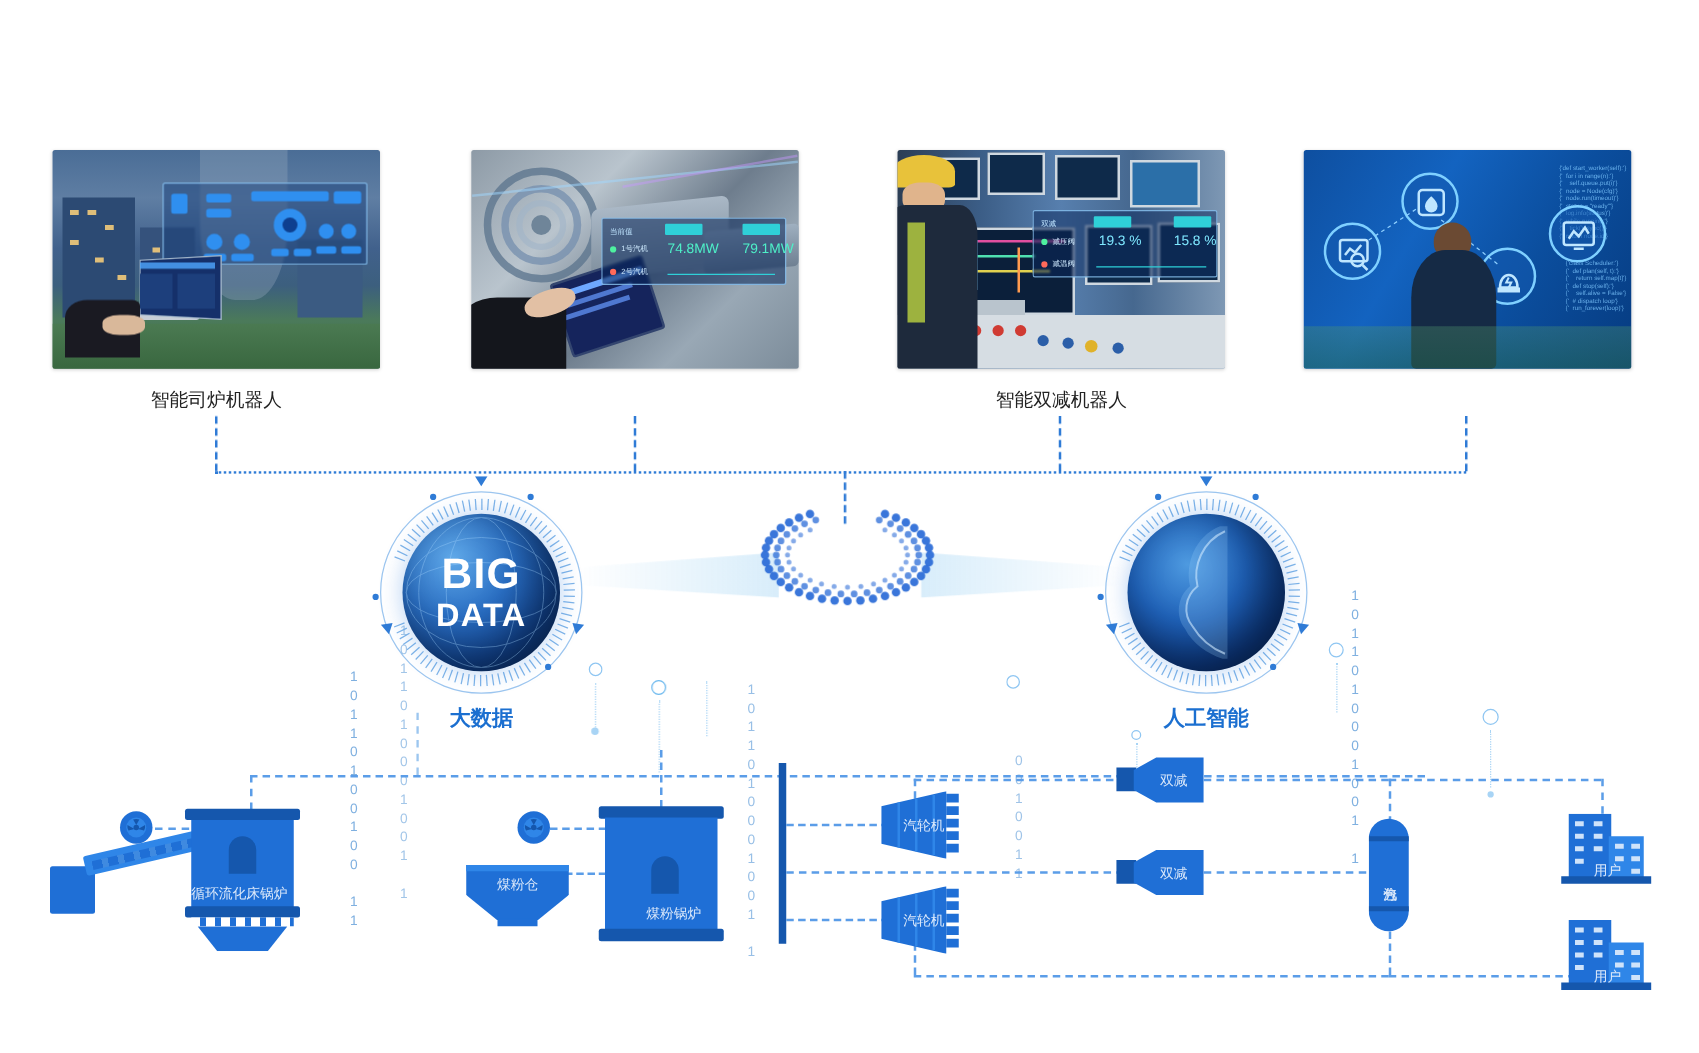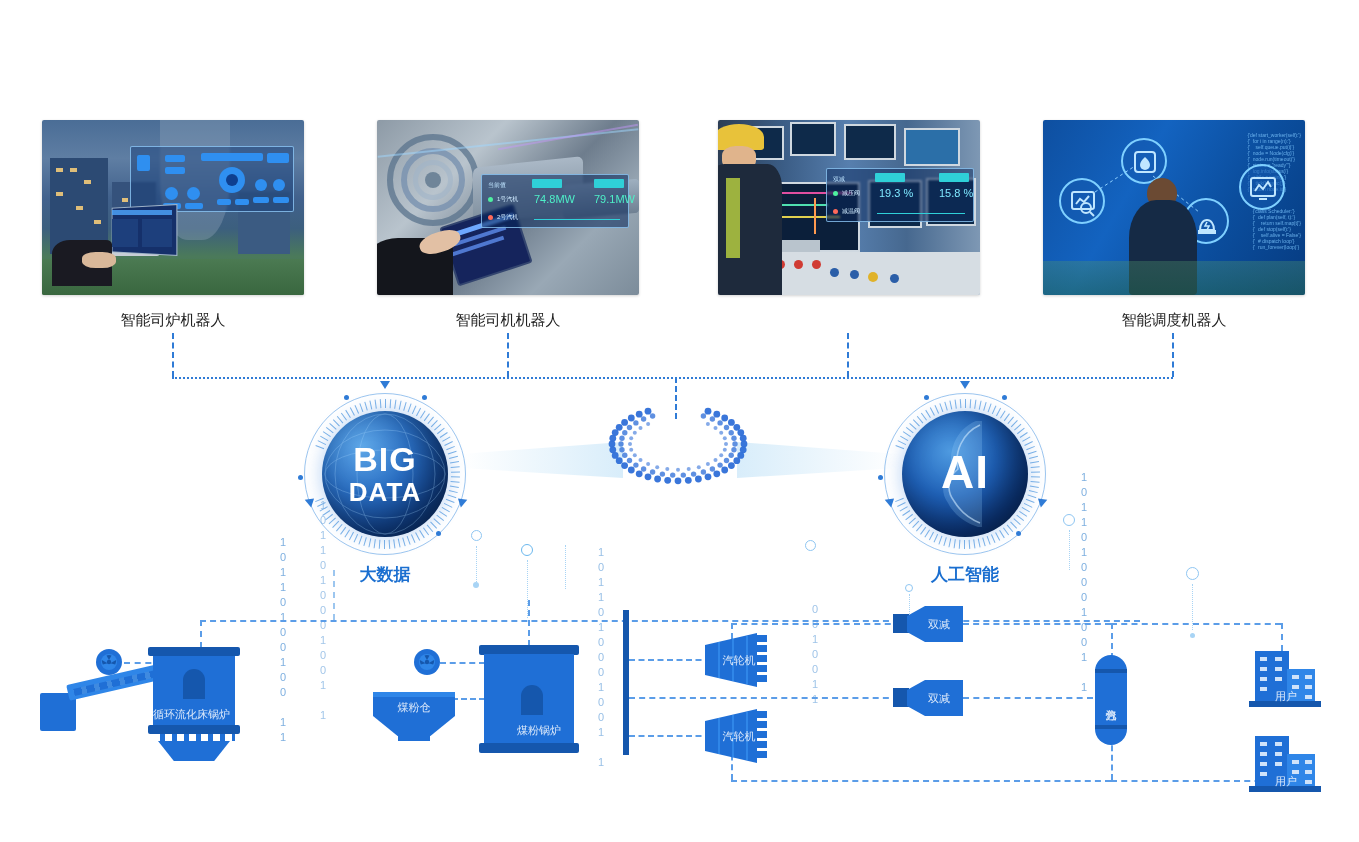--- a/index.html
+++ b/index.html
@@ -234,21 +234,20 @@
         <div class="ph-rect" style="left:112px;top:4px;width:30px;height:9px;background:#2fd0d8;border-radius:1px;"></div>
         <div class="ph-blob" style="left:6px;top:22px;width:5px;height:5px;background:#4ef0a0;"></div>
         <div class="ph-txt" style="left:15px;top:20px;color:#cfeaff;">1号汽机</div>
         <div class="ph-txt" style="left:52px;top:18px;font-size:11px;color:#4ef0c8;">74.8MW</div>
         <div class="ph-txt" style="left:112px;top:18px;font-size:11px;color:#4ef0c8;">79.1MW</div>
         <div class="ph-blob" style="left:6px;top:40px;width:5px;height:5px;background:#ff6a5a;"></div>
         <div class="ph-txt" style="left:15px;top:38px;color:#cfeaff;">2号汽机</div>
         <div class="ph-chipline" style="left:52px;top:44px;width:86px;height:1px;background:#2fd0d8;"></div>
       </div>
     </div>
-    <div class="caption">智能司机机器人</div>
   </div>
 
   <div class="card card3">
     <div class="photo ph3">
       <div class="p3-mon" style="left:20px;top:6px;width:46px;height:34px;"></div>
       <div class="p3-mon" style="left:72px;top:2px;width:46px;height:34px;"></div>
       <div class="p3-mon" style="left:126px;top:4px;width:52px;height:36px;"></div>
       <div class="p3-mon" style="left:186px;top:8px;width:56px;height:38px;background:#2b6fa8;"></div>
       <div class="p3-mon" style="left:42px;top:62px;width:100px;height:70px;background:#0b1f3a;"></div>
       <div class="ph-rect" style="left:50px;top:72px;width:84px;height:2px;background:#e04fa0;"></div>
@@ -279,20 +278,21 @@
         <div class="ph-rect" style="left:112px;top:4px;width:30px;height:9px;background:#2fd0d8;border-radius:1px;"></div>
         <div class="ph-blob" style="left:6px;top:22px;width:5px;height:5px;background:#4ef0a0;"></div>
         <div class="ph-txt" style="left:15px;top:20px;color:#cfeaff;">减压阀</div>
         <div class="ph-txt" style="left:52px;top:18px;font-size:11px;color:#7fe8ff;">19.3 %</div>
         <div class="ph-txt" style="left:112px;top:18px;font-size:11px;color:#7fe8ff;">15.8 %</div>
         <div class="ph-blob" style="left:6px;top:40px;width:5px;height:5px;background:#ff6a5a;"></div>
         <div class="ph-txt" style="left:15px;top:38px;color:#cfeaff;">减温阀</div>
         <div class="ph-chipline" style="left:50px;top:44px;width:88px;height:1px;background:#2fd0d8;"></div>
       </div>
     </div>
+    <div class="caption">智能双减机器人</div>
   </div>
 
   <div class="card card4">
     <div class="photo ph4">
       <div class="p4-code" style="right:4px;top:6px;">
 {'def start_worker(self):'}
 {'  for i in range(n):'}
 {'    self.queue.put(i)'}
 {'  node = Node(cfg)'}
 {'  node.run(timeout)'}
@@ -340,21 +340,20 @@
           </svg>
       </div>
       <svg style="position:absolute;left:0;top:0;" width="262" height="175">
         <line x1="52" y1="72" x2="92" y2="46" stroke="#8fd0ff" stroke-width="1" stroke-dasharray="3 3"></line>
         <line x1="110" y1="56" x2="156" y2="92" stroke="#8fd0ff" stroke-width="1" stroke-dasharray="3 3"></line>
       </svg>
       <div class="ph-blob" style="left:104px;top:58px;width:30px;height:30px;background:#6b4a33;border-radius:50% 50% 45% 45%;"></div>
       <div class="p4-man" style="left:86px;top:80px;width:68px;height:95px;"></div>
       <div class="ph-rect" style="left:0;bottom:0;width:262px;height:34px;background:linear-gradient(to bottom,rgba(80,150,110,.35),rgba(40,110,80,.5));"></div>
     </div>
-    <div class="caption">智能调度机器人</div>
   </div>
 
   <div class="vdash" style="left:172px;top:333px;height:44px;"></div>
   <div class="vdash" style="left:507px;top:333px;height:44px;"></div>
   <div class="vdash" style="left:847px;top:333px;height:44px;"></div>
   <div class="vdash" style="left:1172px;top:333px;height:44px;"></div>
   <div class="hdash" style="left:172px;top:377px;width:1001px;"></div>
   <div class="vdash" style="left:675px;top:377px;height:42px;"></div>
 
   <svg class="beam" style="left:455px;top:420px;" width="170" height="90">
@@ -563,21 +562,20 @@
         <div class="tick" style="transform: rotate(348deg);"></div>
         <div class="tick" style="transform: rotate(352deg);"></div>
         <div class="tick" style="transform: rotate(356deg);"></div>
       </div>
     <div class="orb orb-ai">
       <svg width="126" height="126" style="position:absolute;left:0;top:0;">
         <path d="M74 10 C54 18 46 40 50 58 C40 66 38 82 46 92 C52 104 64 112 76 116 L80 116 L80 10 Z" fill="#9fd4ff" opacity=".22"></path>
         <path d="M78 14 C60 22 52 42 56 58 C46 66 44 80 52 90 C58 100 68 108 78 112" fill="none" stroke="#cfe9ff" stroke-width="1.6" opacity=".6"></path>
       </svg>
     </div>
-    <div class="orb-label" style="top:60px;font-size:46px;">AI</div>
     <div class="orb-tri" style="left:84px;top:-4px;"></div>
     <div class="orb-dot" style="left:48px;top:10px;"></div>
     <div class="orb-dot" style="left:126px;top:10px;"></div>
     <div class="orb-dot" style="left:2px;top:90px;"></div>
     <div class="orb-dot" style="left:140px;top:146px;"></div>
     <div class="orb-tri" style="left:160px;top:112px;transform:rotate(130deg);"></div>
     <div class="orb-tri" style="left:10px;top:112px;transform:rotate(-130deg);"></div>
     <div class="orb-caption" style="top:178px;">人工智能</div>
   </div>
 

